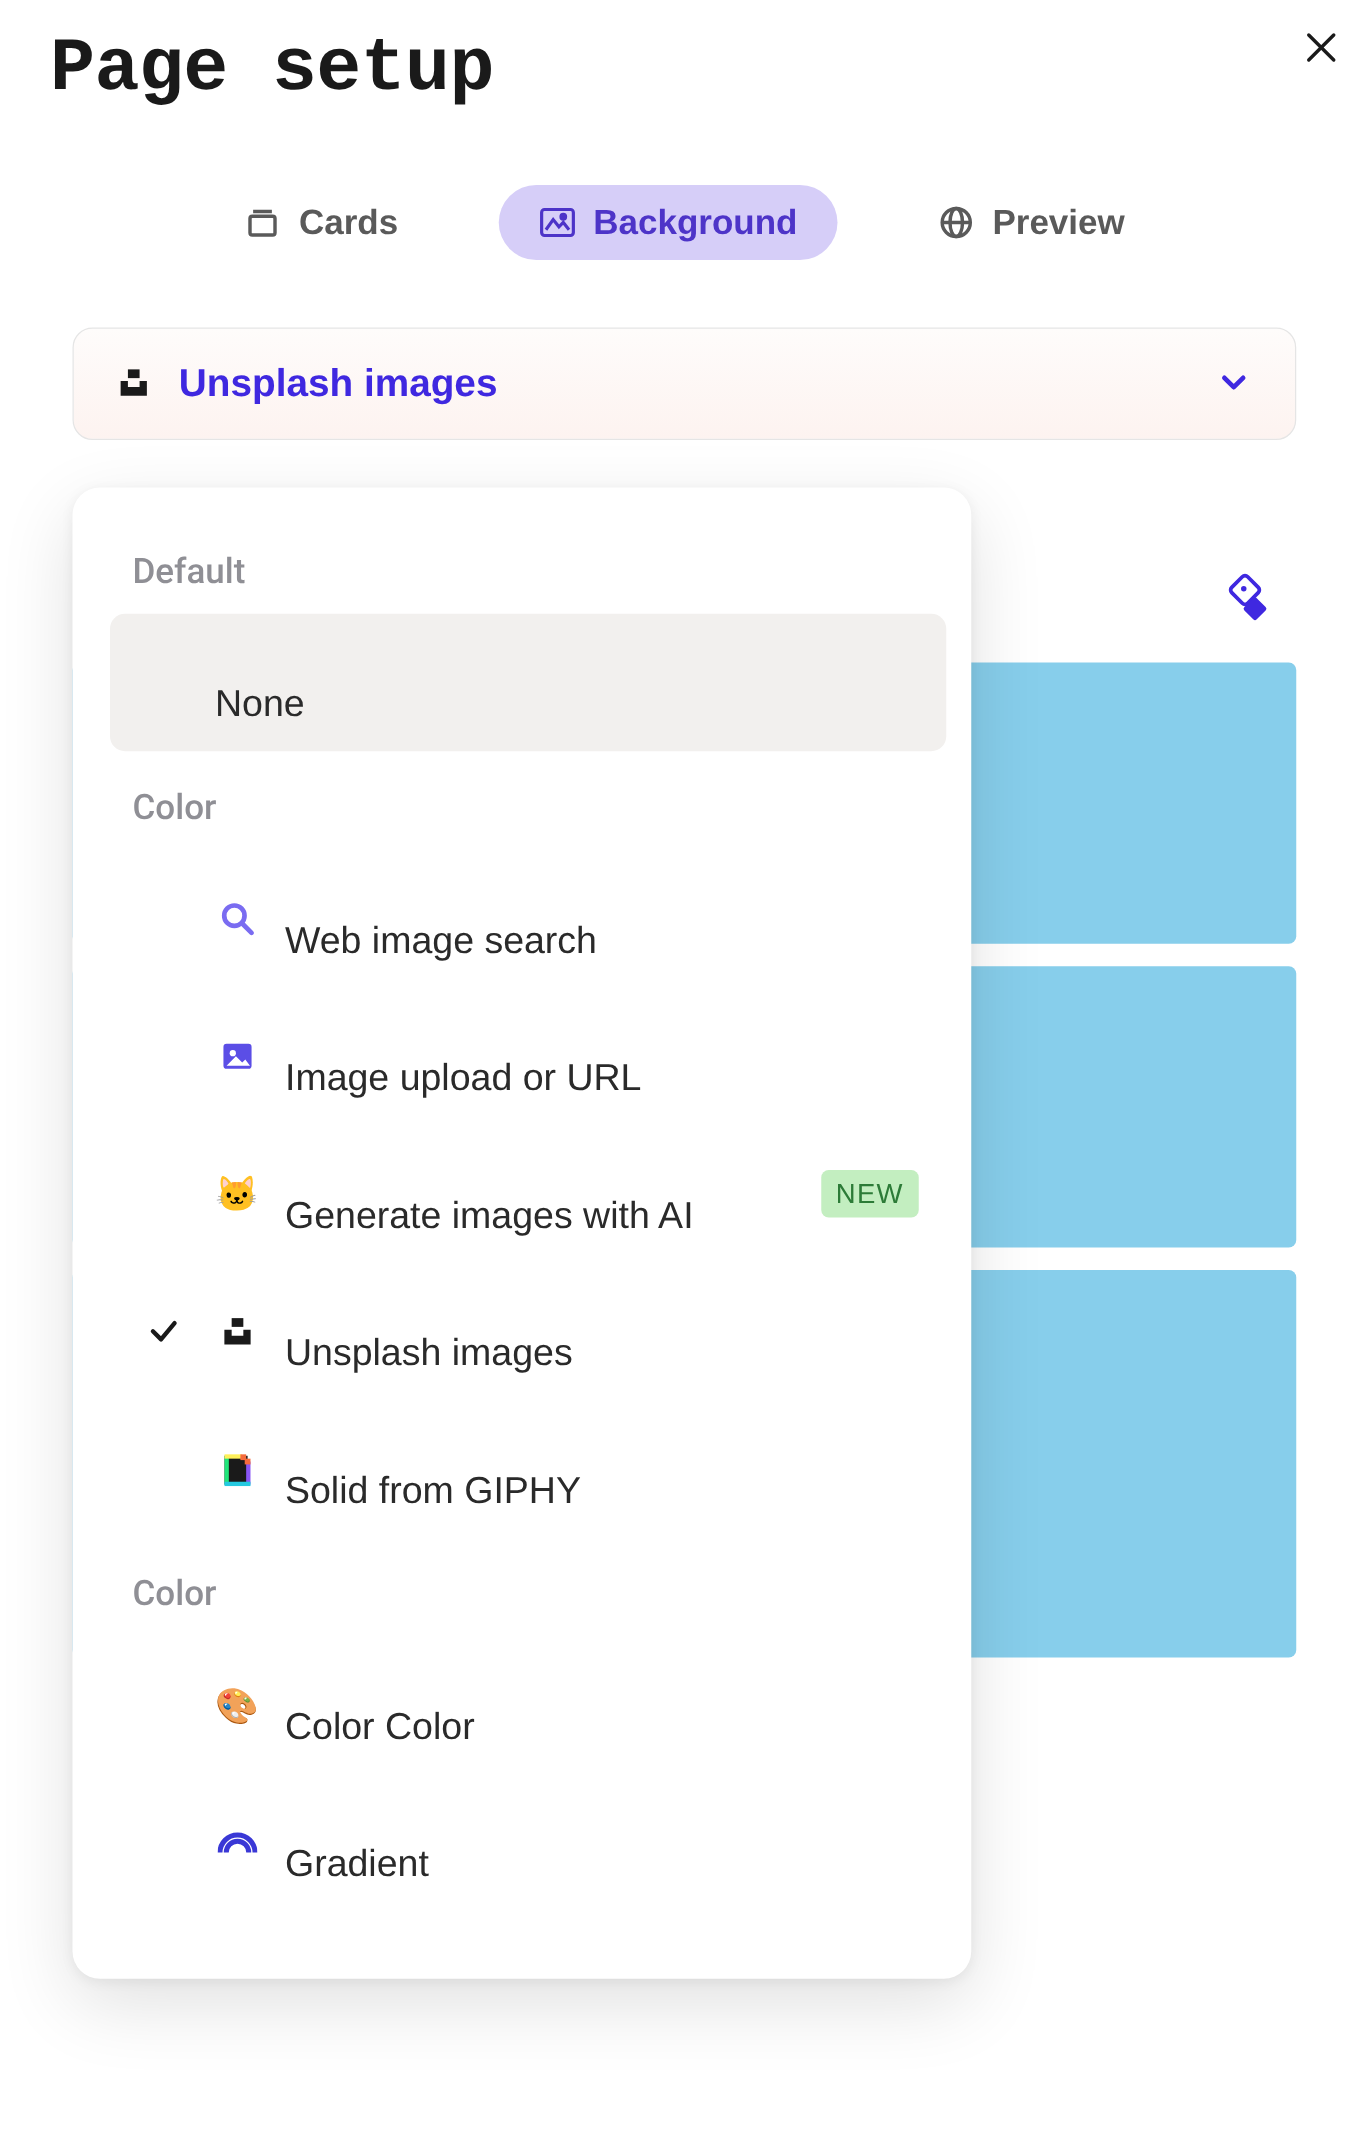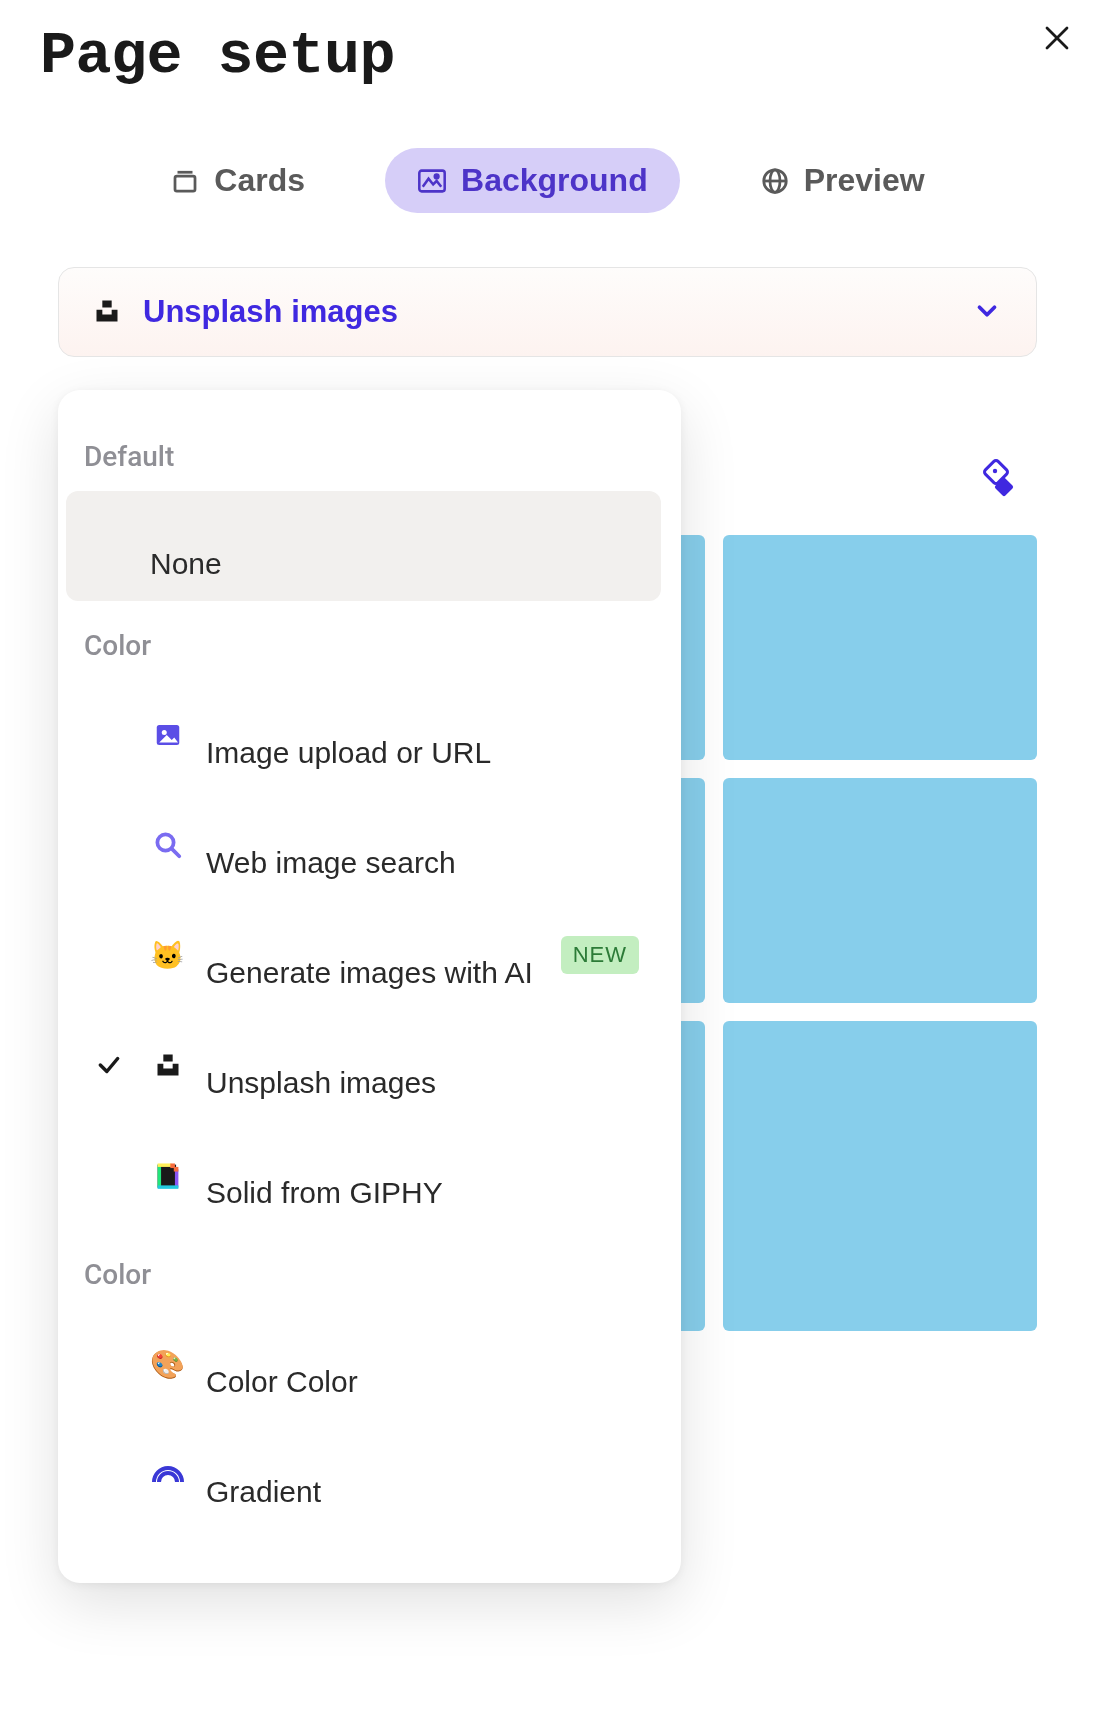--- a/index.html
+++ b/index.html
@@ -44,21 +44,21 @@
       padding: 58px 0 0 0;
       justify-content: center;
     }
     .tab {
       display: flex;
       align-items: center;
       gap: 14px;
       padding: 14px 32px;
       border-radius: 999px;
       cursor: pointer;
-      font-size: 32px;
+      font-size: 28px;
       font-weight: 600;
       color: #5a5a5a;
       background: none;
       border: none;
     }
     .tab.active {
       background: #d6cef8;
       color: #4d34c8;
     }
     .tab .ticon {
@@ -114,25 +114,25 @@
     .t5 { background: linear-gradient(180deg, #3aa198 0%, #e8a597 60%, #f0c0a8 100%); }
     .t6 { background: linear-gradient(180deg, #6eb4e6 0%, #9ecdf0 50%, #c9e5f7 100%); }
     .t7 { background: linear-gradient(180deg, #323a82 0%, #3a437c 55%, #1c2340 100%); }
     .t8 { background: linear-gradient(180deg, #f2a486 0%, #f3bba1 50%, #e79a86 100%); }
     .t9 { background: linear-gradient(180deg, #6f4236 0%, #5a3328 55%, #2e1b18 100%); }
 
     .dropdown-panel {
       position: absolute;
       top: 390px;
       left: 58px;
-      width: 623px;
+      width: 719px;
       background: #ffffff;
       border-radius: 22px;
       box-shadow: 0 20px 60px rgba(0,0,0,0.12), 0 2px 10px rgba(0,0,0,0.06);
-      padding: 36px 18px 54px 6px;
+      padding: 36px 18px 54px 28px;
       z-index: 10;
     }
     .dropdown-group-label {
       color: #8f8f95;
       font-size: 28px;
       font-weight: 500;
       padding: 14px 20px 18px 20px;
     }
     .dropdown-item {
       display: flex;
@@ -280,38 +280,38 @@
     <span class="leading-slot"></span>
     <span class="item-label">None</span>
   </button>
 
   <div class="spacer-gap"></div>
   <div class="dropdown-group-label">Color</div>
 
   <button class="dropdown-item">
     <span class="leading-slot"></span>
     <span class="icon-slot">
+      <svg width="30" height="30" viewBox="0 0 24 24" fill="none" stroke="#7a6cf1" stroke-width="3" stroke-linecap="round">
+        <circle cx="10" cy="10" r="6.5"></circle>
+        <line x1="15.5" y1="15.5" x2="21" y2="21"></line>
+      </svg>
+    </span>
+    <span class="item-label">Web image search</span>
+  </button>
+
+  <button class="dropdown-item">
+    <span class="leading-slot"></span>
+    <span class="icon-slot">
       <svg width="30" height="30" viewBox="0 0 24 24">
         <rect x="3" y="4" width="18" height="16" rx="2" fill="#5b4ee6"></rect>
         <circle cx="9" cy="10" r="2" fill="#fff"></circle>
         <path d="M5 18 L11 12 L15 16 L17 14 L20 18 Z" fill="#fff"></path>
       </svg>
     </span>
     <span class="item-label">Image upload or URL</span>
-  </button>
-
-  <button class="dropdown-item">
-    <span class="leading-slot"></span>
-    <span class="icon-slot">
-      <svg width="30" height="30" viewBox="0 0 24 24" fill="none" stroke="#7a6cf1" stroke-width="3" stroke-linecap="round">
-        <circle cx="10" cy="10" r="6.5"></circle>
-        <line x1="15.5" y1="15.5" x2="21" y2="21"></line>
-      </svg>
-    </span>
-    <span class="item-label">Web image search</span>
   </button>
 
   <button class="dropdown-item">
     <span class="leading-slot"></span>
     <span class="icon-slot" style="font-size:28px;">🐱</span>
     <span class="item-label">Generate images with AI</span>
     <span class="badge-new">NEW</span>
   </button>
 
   <button class="dropdown-item">

